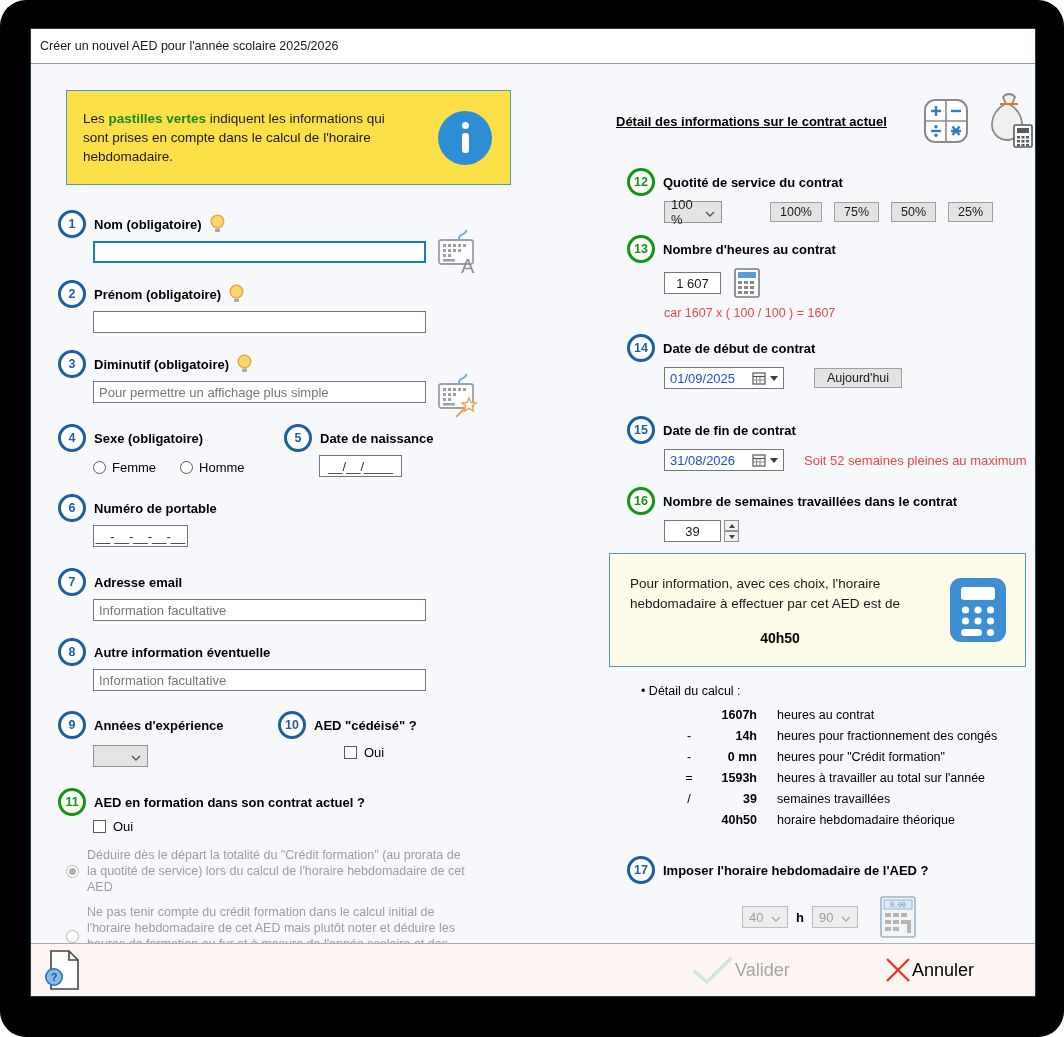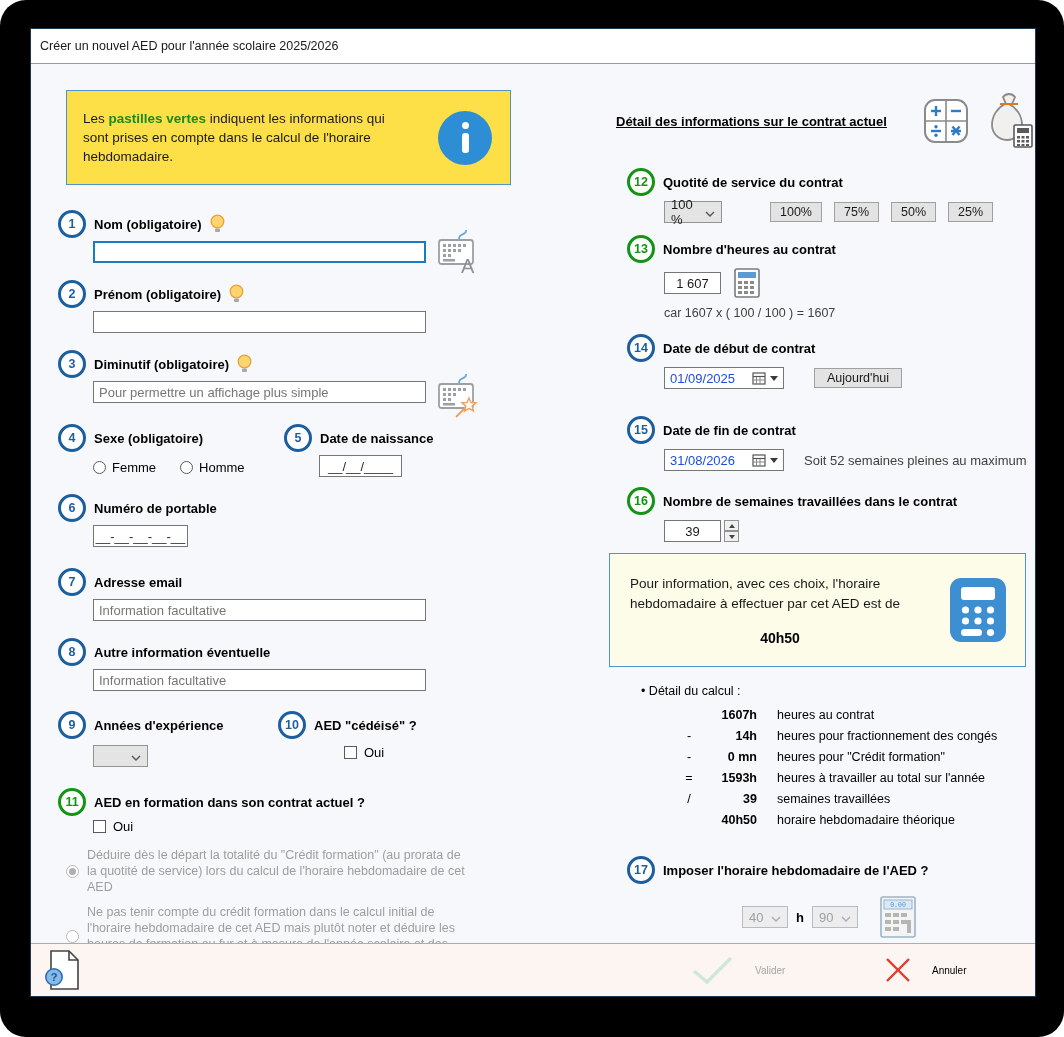--- a/index.html
+++ b/index.html
@@ -74,21 +74,21 @@
   .rc-head{display:flex;align-items:center;margin-top:28px;height:58px;}
   .rc-title{margin-left:30px;font-size:13px;font-weight:bold;text-decoration:underline;color:#000;}
   .rc-icons{margin-left:auto;display:flex;align-items:center;gap:16px;margin-right:2px;}
   .rfield{margin-left:41px;}
   .rfield .fbody{margin-left:37px;}
   .btn-row{display:flex;align-items:center;}
   .date-box{box-sizing:border-box;width:120px;height:22px;border:1px solid #767676;background:#fff;
     display:flex;align-items:center;padding:0 5px;font-size:13px;color:#1d4ed8;}
   .date-box .icons{margin-left:auto;display:flex;align-items:center;gap:4px;}
   .tri-down{width:0;height:0;border-left:4px solid transparent;border-right:4px solid transparent;border-top:5px solid #3a3a3a;}
-  .note{font-size:12.5px;color:#404040;}
+  .note{font-size:12.5px;color:#ef4444;}
   .spin{display:inline-flex;flex-direction:column;margin-left:3px;}
   .spin button{box-sizing:border-box;width:15px;height:11px;border:1px solid #919191;background:#f0f0f0;
     padding:0;display:flex;align-items:center;justify-content:center;}
   .tri-up-s{width:0;height:0;border-left:3.5px solid transparent;border-right:3.5px solid transparent;border-bottom:4px solid #444;}
   .tri-dn-s{width:0;height:0;border-left:3.5px solid transparent;border-right:3.5px solid transparent;border-top:4px solid #444;}
 
   .result-box{margin:11px 0 0 23px;width:417px;height:114px;box-sizing:border-box;background:#fcfce8;
     border:1px solid #4f94cd;display:flex;align-items:center;padding:0 18px 0 20px;}
   .result-inner{width:300px;}
   .result-text{font-size:13.5px;line-height:1.45;color:#1a1a1a;}
@@ -99,21 +99,21 @@
   .calc-title{margin-left:55px;font-size:12.5px;color:#000;}
   .calc-rows{margin-left:95px;margin-top:6px;}
   .calc-row{display:flex;align-items:center;height:21px;font-size:12.5px;color:#000;}
   .calc-op{width:16px;text-align:center;}
   .calc-val{width:60px;text-align:right;font-weight:bold;}
   .calc-desc{margin-left:20px;}
 
   .h-sep{font-weight:bold;font-size:13px;color:#000;}
   .f17-sels{display:flex;align-items:center;gap:8px;margin-left:115px;margin-top:12px;}
 
-  .fbtn{position:absolute;top:0;height:52px;display:flex;align-items:center;gap:20px;font-size:10px;}
+  .fbtn{position:absolute;top:0;height:52px;display:flex;align-items:center;gap:0;font-size:18px;}
   .valider{left:658px;color:#a6a6a6;}
   .annuler{left:853px;color:#000;}
   .help{left:14px;top:5px;position:absolute;}
 </style>
 </head>
 <body>
 
 <div class="frame"></div>
 
 <div class="window">

